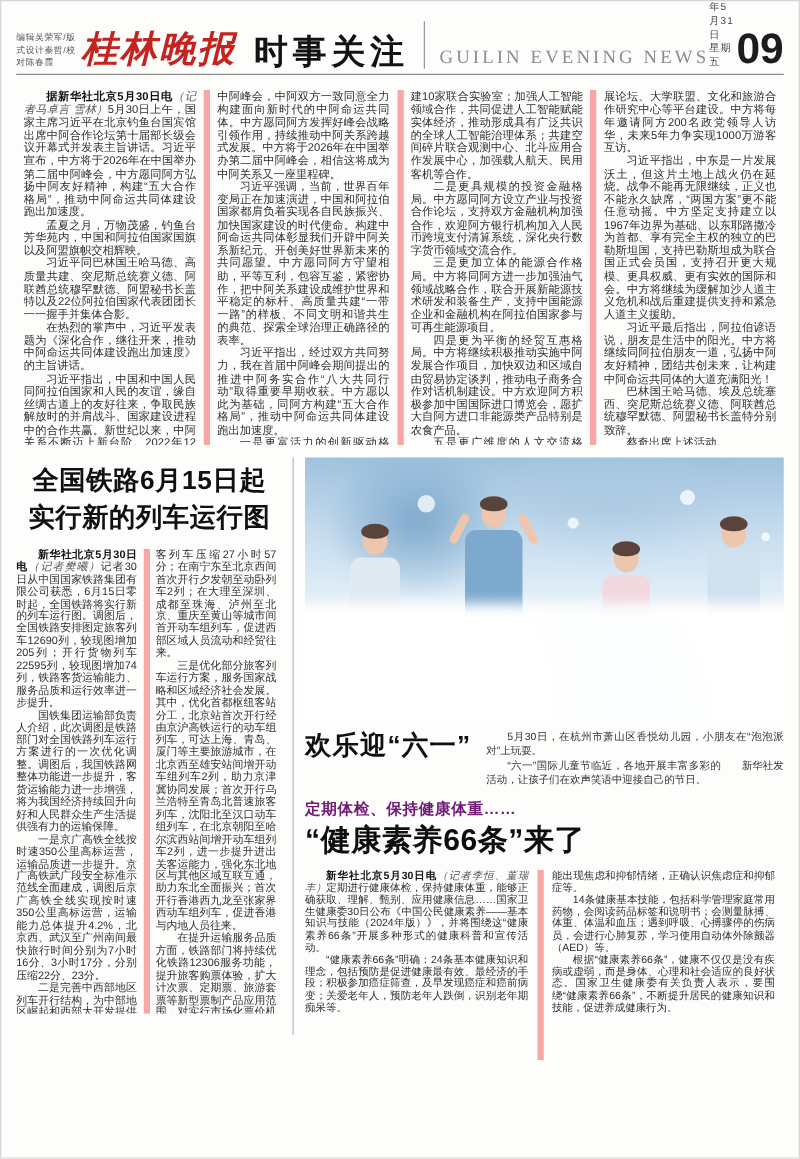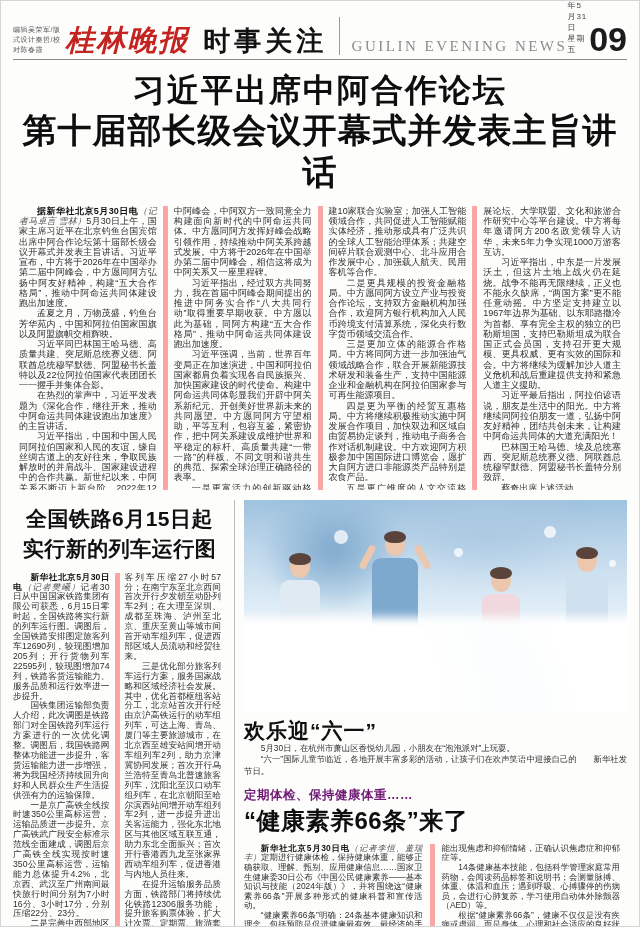--- a/index.html
+++ b/index.html
@@ -57,21 +57,21 @@
   .kid .body{margin:2px auto 0;border-radius:9px;}
   .arm{position:absolute;width:7px;height:26px;background:#ecc7ae;border-radius:4px;top:-14px;}
   .foam{position:absolute;left:-30px;right:-30px;bottom:-55px;height:150px;filter:blur(5px);
     background:
      radial-gradient(circle at 15% 60%,#ffffff 0 38%,rgba(255,255,255,0) 60%),
      radial-gradient(circle at 45% 70%,#fbfdfe 0 45%,rgba(255,255,255,0) 65%),
      radial-gradient(circle at 75% 55%,#ffffff 0 40%,rgba(255,255,255,0) 62%),
      radial-gradient(circle at 95% 70%,#ffffff 0 40%,rgba(255,255,255,0) 62%);}
   .bubble{position:absolute;border-radius:50%;background:rgba(255,255,255,.75);}
 
-  .caption-row{display:flex;margin-top:6px;align-items:flex-start;flex-direction:column;}
+  .caption-row{display:flex;margin-top:6px;align-items:flex-start;}
   .caption-title{font-size:21px;font-weight:900;color:#0f0f0f;white-space:nowrap;margin-right:12px;letter-spacing:1px;line-height:1.2;}
   .caption-text{flex:1;font-size:8.4px;line-height:1.35;text-align:justify;color:#333;}
   .caption-text p{margin:0;text-indent:2em;}
   .credit{float:right;color:#333;}
 
   
   .health{margin-top:10px;}
   .health-kicker{font-size:12.5px;font-weight:bold;color:#701a75;letter-spacing:.5px;}
   .health-hl{font-size:24px;font-weight:900;color:#0e0e0e;letter-spacing:.5px;margin:3px 0 8px 0;line-height:1.2;}
   .health-cols{display:flex;height:152px;overflow:hidden;}
@@ -89,39 +89,35 @@
       <div class="masthead">桂林晚报</div>
       <div class="section-title">时事关注</div>
       <div class="hdr-div"></div>
       <div class="hdr-right">
         <div class="eng-name">GUILIN EVENING NEWS</div>
         <div class="date-line">2024年5月31日　星期五</div>
       </div>
       <div class="page-no">09</div>
     </div>
 
-    <div class="lead-hl">
-      <div class="l1">习近平出席中阿合作论坛</div>
-      <div class="l2">第十届部长级会议开幕式并发表主旨讲话</div>
-    </div>
 
     <div class="lead-cols">
       <div class="col">
         <p class="para"><span class="dateline">据新华社北京5月30日电</span><span class="reporters">（记者马卓言 雪林）</span><span>5月30日上午，国家主席习近平在北京钓鱼台国宾馆出席中阿合作论坛第十届部长级会议开幕式并发表主旨讲话。习近平宣布，中方将于2026年在中国举办第二届中阿峰会，中方愿同阿方弘扬中阿友好精神，构建“五大合作格局”，推动中阿命运共同体建设跑出加速度。</span></p>
         <div>
             <p class="para">孟夏之月，万物茂盛，钓鱼台芳华苑内，中国和阿拉伯国家国旗以及阿盟旗帜交相辉映。</p>
             <p class="para">习近平同巴林国王哈马德、高质量共建、突尼斯总统赛义德、阿联酋总统穆罕默德、阿盟秘书长盖特以及22位阿拉伯国家代表团团长一一握手并集体合影。</p>
             <p class="para">在热烈的掌声中，习近平发表题为《深化合作，继往开来，推动中阿命运共同体建设跑出加速度》的主旨讲话。</p>
             <p class="para">习近平指出，中国和中国人民同阿拉伯国家和人民的友谊，缘自丝绸古道上的友好往来，争取民族解放时的并肩战斗、国家建设进程中的合作共赢。新世纪以来，中阿关系不断迈上新台阶。2022年12月，我赴沙特利雅得出席首届</p>
           </div>
       </div>
       <div class="col cont">
           <p class="para">中阿峰会，中阿双方一致同意全力构建面向新时代的中阿命运共同体。中方愿同阿方发挥好峰会战略引领作用，持续推动中阿关系跨越式发展。中方将于2026年在中国举办第二届中阿峰会，相信这将成为中阿关系又一座里程碑。</p>
+          <p class="para">习近平强调，当前，世界百年变局正在加速演进，中国和阿拉伯国家都肩负着实现各自民族振兴、加快国家建设的时代使命。构建中阿命运共同体彰显我们开辟中阿关系新纪元、开创美好世界新未来的共同愿望。中方愿同阿方守望相助，平等互利，包容互鉴，紧密协作，把中阿关系建设成维护世界和平稳定的标杆、高质量共建“一带一路”的样板、不同文明和谐共生的典范、探索全球治理正确路径的表率。</p>
           <p class="para">习近平指出，经过双方共同努力，我在首届中阿峰会期间提出的推进中阿务实合作“八大共同行动”取得重要早期收获。中方愿以此为基础，同阿方构建“五大合作格局”，推动中阿命运共同体建设跑出加速度。</p>
-          <p class="para">习近平强调，当前，世界百年变局正在加速演进，中国和阿拉伯国家都肩负着实现各自民族振兴、加快国家建设的时代使命。构建中阿命运共同体彰显我们开辟中阿关系新纪元、开创美好世界新未来的共同愿望。中方愿同阿方守望相助，平等互利，包容互鉴，紧密协作，把中阿关系建设成维护世界和平稳定的标杆、高质量共建“一带一路”的样板、不同文明和谐共生的典范、探索全球治理正确路径的表率。</p>
           <p class="para">一是更富活力的创新驱动格局。中方将同阿方在生命健康、人工智能、绿色低碳、现代农业、空间信息等领域共</p>
         </div>
       <div class="col cont">
           <p class="para">建10家联合实验室；加强人工智能领域合作，共同促进人工智能赋能实体经济，推动形成具有广泛共识的全球人工智能治理体系；共建空间碎片联合观测中心、北斗应用合作发展中心，加强载人航天、民用客机等合作。</p>
           <p class="para">二是更具规模的投资金融格局。中方愿同阿方设立产业与投资合作论坛，支持双方金融机构加强合作，欢迎阿方银行机构加入人民币跨境支付清算系统，深化央行数字货币领域交流合作。</p>
           <p class="para">三是更加立体的能源合作格局。中方将同阿方进一步加强油气领域战略合作，联合开展新能源技术研发和装备生产，支持中国能源企业和金融机构在阿拉伯国家参与可再生能源项目。</p>
           <p class="para">四是更为平衡的经贸互惠格局。中方将继续积极推动实施中阿发展合作项目，加快双边和区域自由贸易协定谈判，推动电子商务合作对话机制建设。中方欢迎阿方积极参加中国国际进口博览会，愿扩大自阿方进口非能源类产品特别是农食产品。</p>
           <p class="para">五是更广维度的人文交流格局。中方愿同阿方设立“全球文明倡议中国－阿拉伯中心”，加快智库联盟、青年发</p>
         </div>
       <div class="col cont">

